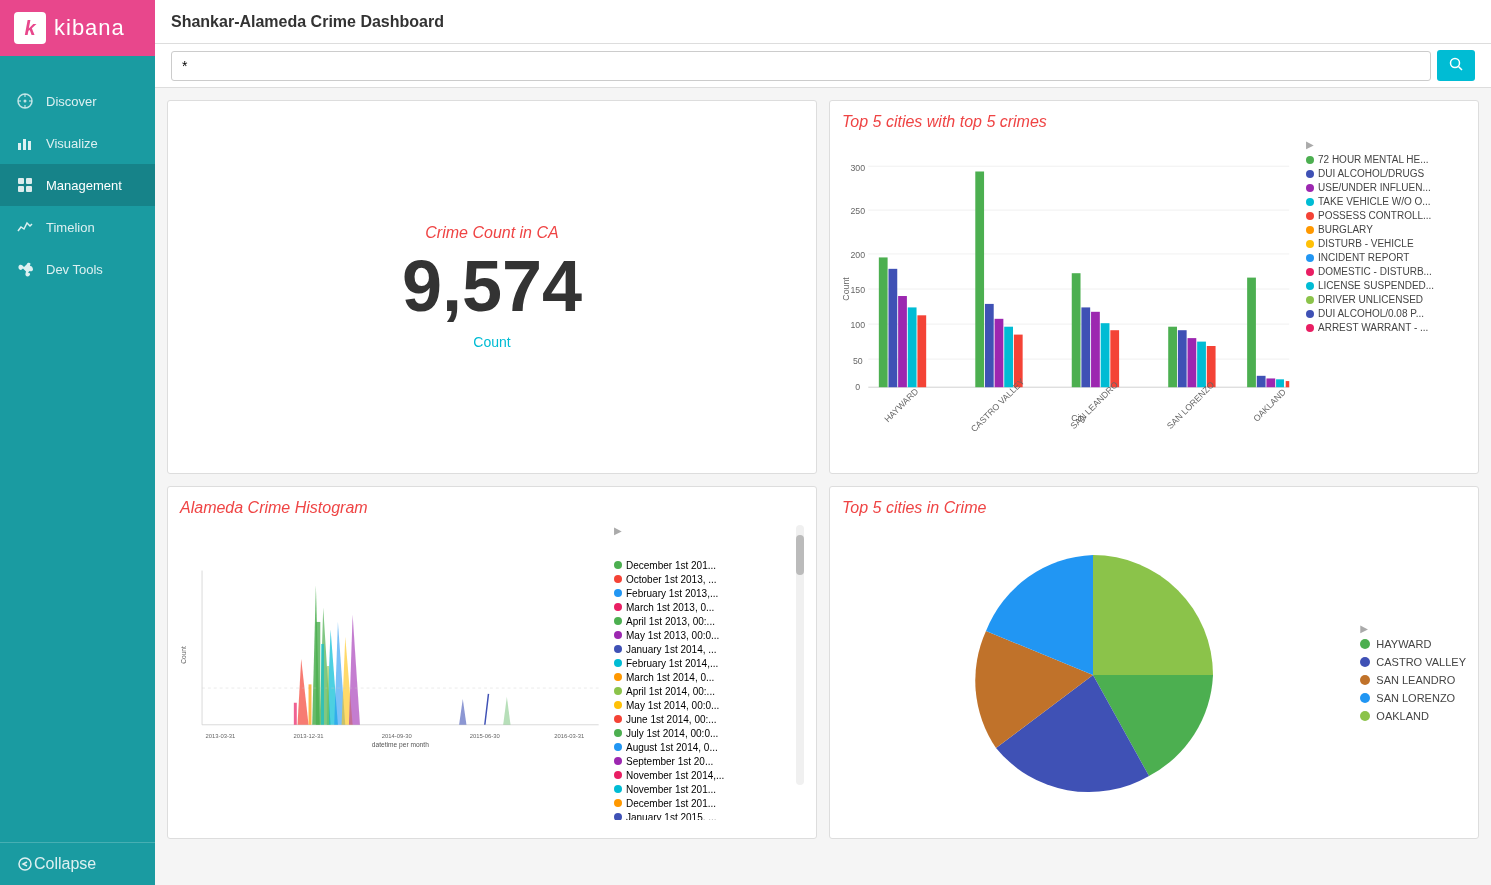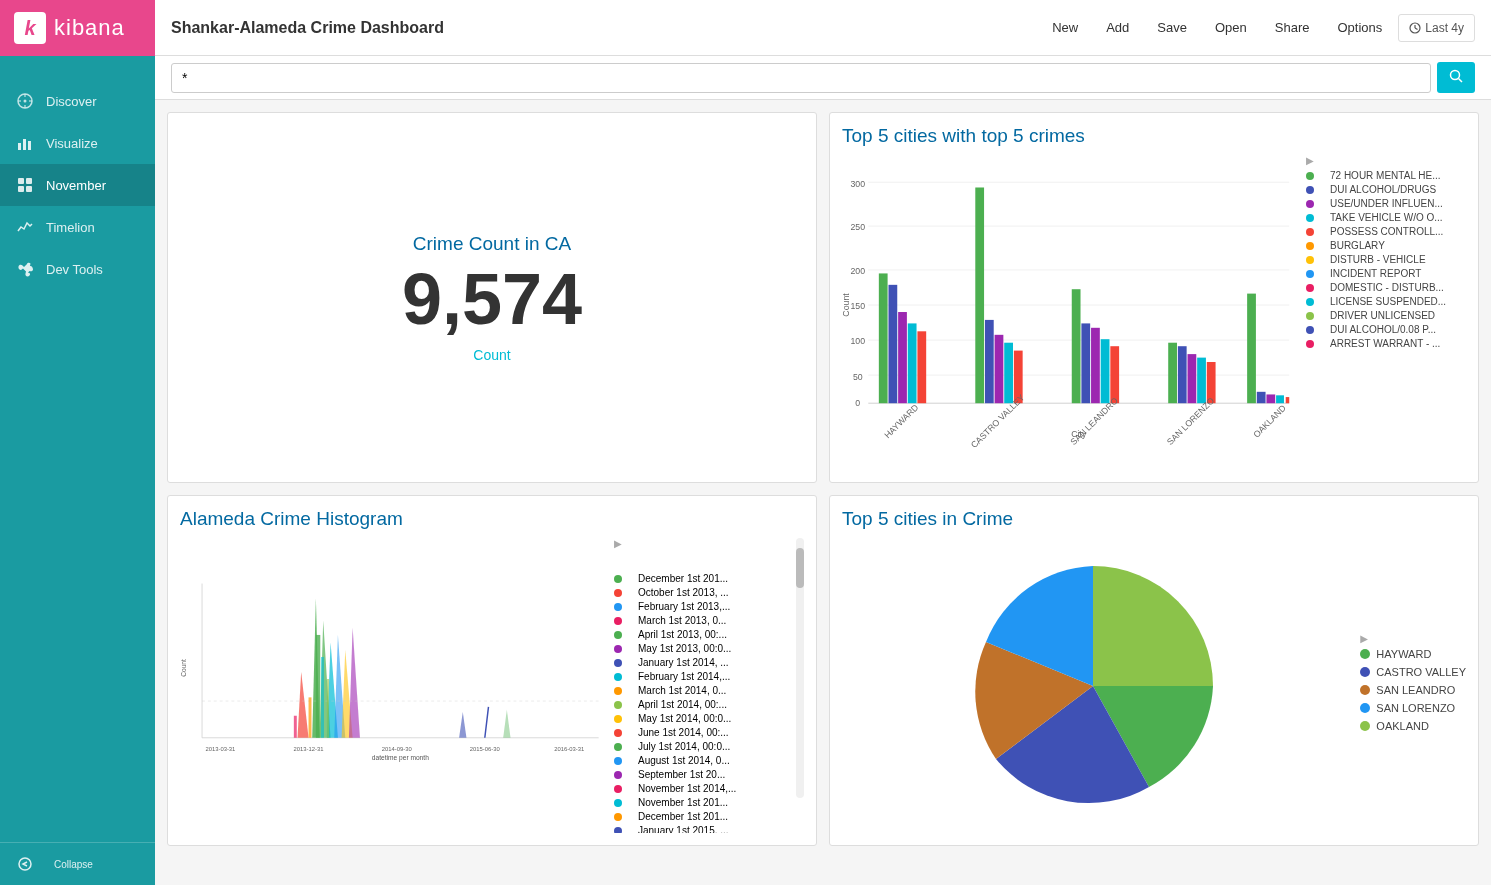--- a/index.html
+++ b/index.html
@@ -64,40 +64,40 @@
       justify-content: center;
       font-size: 14px;
     }
     .sidebar-bottom {
       padding: 12px 16px;
       border-top: 1px solid rgba(255,255,255,0.2);
     }
     .collapse-item {
       display: flex;
       align-items: center;
-      gap: 20px;
+      gap: 0;
       color: rgba(255,255,255,0.85);
-      font-size: 10px;
+      font-size: 16px;
       cursor: pointer;
     }
 
     
     .main {
       flex: 1;
       display: flex;
       flex-direction: column;
       overflow: hidden;
     }
 
     
     .header {
       background: white;
       border-bottom: 1px solid #ddd;
       padding: 0 16px;
-      height: 56px;
+      height: 44px;
       display: flex;
       align-items: center;
       justify-content: space-between;
     }
     .header-title {
       font-size: 16px;
       font-weight: 600;
       color: #333;
     }
     .header-actions {
@@ -165,24 +165,25 @@
     }
 
     .panel {
       background: white;
       border: 1px solid #ddd;
       border-radius: 3px;
       padding: 12px;
       position: relative;
     }
     .panel-title {
-      font-size: 19px;
-      color: #0369a1;
+      font-size: 16px;
+      color: #ef4444;
       margin-bottom: 8px;
       font-weight: 400;
+      font-style: italic;
     }
 
     
     .crime-count-panel {
       display: flex;
       flex-direction: column;
       align-items: center;
       justify-content: center;
       min-height: 200px;
     }
@@ -214,21 +215,21 @@
     .bar-legend {
       width: 160px;
       font-size: 10px;
       color: #444;
       overflow-y: auto;
       max-height: 300px;
     }
     .legend-item {
       display: flex;
       align-items: center;
-      gap: 16px;
+      gap: 4px;
       margin-bottom: 3px;
       font-size: 10px;
       white-space: nowrap;
       overflow: hidden;
       text-overflow: ellipsis;
     }
     .legend-dot {
       width: 8px;
       height: 8px;
       border-radius: 50%;
@@ -322,21 +323,21 @@
     </div>
     <div class="nav-item active">
       <div class="nav-icon">
         <svg width="16" height="16" viewBox="0 0 16 16" fill="white" opacity="0.85">
             <rect x="1" y="1" width="6" height="6" rx="1"></rect>
             <rect x="9" y="1" width="6" height="6" rx="1"></rect>
             <rect x="1" y="9" width="6" height="6" rx="1"></rect>
             <rect x="9" y="9" width="6" height="6" rx="1"></rect>
           </svg>
       </div>
-      <span>November</span>
+      <span>Management</span>
     </div>
     <div class="nav-item">
       <div class="nav-icon">
         <svg width="16" height="16" viewBox="0 0 16 16" fill="none" stroke="white" stroke-width="1.5" opacity="0.85">
             <polyline points="1,12 4,8 7,10 10,4 13,7 15,5"></polyline>
           </svg>
       </div>
       <span>Timelion</span>
     </div>
     <div class="nav-item">
@@ -358,36 +359,20 @@
       </div>
       <span>Collapse</span>
     </div>
   </div>
 </div>
 
 <div class="main">
 
   <div class="header">
     <span class="header-title">Shankar-Alameda Crime Dashboard</span>
-    <div class="header-actions">
-      <button class="header-btn">New</button>
-      <button class="header-btn">Add</button>
-      <button class="header-btn">Save</button>
-      <button class="header-btn">Open</button>
-      <button class="header-btn">Share</button>
-      <button class="header-btn">Options</button>
-      <div class="header-time">
-        <svg width="12" height="12" viewBox="0 0 12 12">
-            <circle cx="6" cy="6" r="5" fill="none" stroke="#555" stroke-width="1.2"></circle>
-            <line x1="6" y1="3" x2="6" y2="6" stroke="#555" stroke-width="1.2"></line>
-            <line x1="6" y1="6" x2="8.5" y2="7.5" stroke="#555" stroke-width="1.2"></line>
-          </svg>
-        <span>Last 4y</span>
-      </div>
-    </div>
   </div>
 
   <div class="search-bar">
     <input class="search-input" type="text" value="*" placeholder="Search..." style="">
     <button class="search-btn">
       <svg width="14" height="14" viewBox="0 0 14 14">
           <circle cx="6" cy="6" r="4.5" fill="none" stroke="white" stroke-width="1.5"></circle>
           <line x1="9.5" y1="9.5" x2="13" y2="13" stroke="white" stroke-width="1.5"></line>
         </svg>
     </button>

